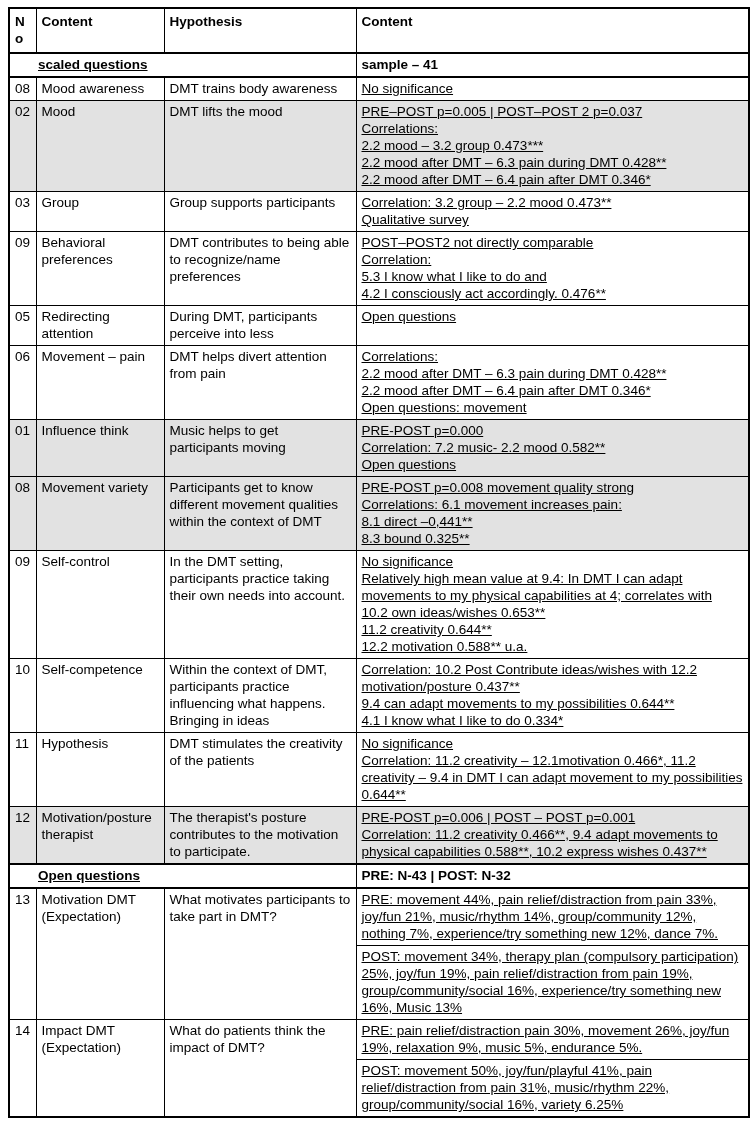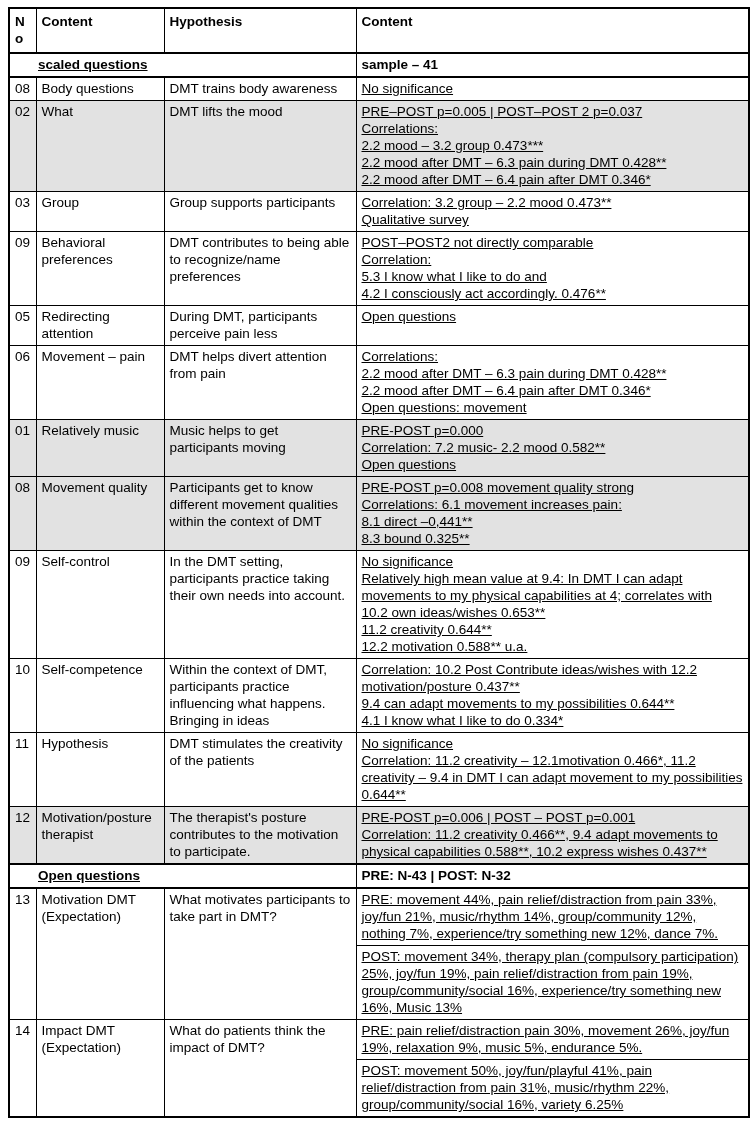--- a/index.html
+++ b/index.html
@@ -73,29 +73,29 @@
           <th>Content</th>
         </tr>
     </thead>
     <tbody id="table-body">
         <tr class="section-row">
           <td colspan="3" class="section-label">scaled questions</td>
           <td>sample – 41</td>
         </tr>
         <tr>
           <td rowspan="1">08</td>
-          <td rowspan="1">Body questions</td>
+          <td rowspan="1">Mood awareness</td>
           <td rowspan="1">DMT trains body awareness</td>
           <td>
             <div class="outcome-line">No significance</div>
           </td>
         </tr>
         <tr>
           <td rowspan="1" class="shaded">02</td>
-          <td rowspan="1" class="shaded">What</td>
+          <td rowspan="1" class="shaded">Mood</td>
           <td rowspan="1" class="shaded">DMT lifts the mood</td>
           <td class="shaded">
             <div class="outcome-line">PRE–POST p=0.005 | POST–POST 2 p=0.037</div>
             <div class="outcome-line">Correlations:</div>
             <div class="outcome-line">2.2 mood – 3.2 group 0.473***</div>
             <div class="outcome-line">2.2 mood after DMT – 6.3 pain during DMT 0.428**</div>
             <div class="outcome-line">2.2 mood after DMT – 6.4 pain after DMT 0.346*</div>
           </td>
         </tr>
         <tr>
@@ -114,49 +114,49 @@
           <td>
             <div class="outcome-line">POST–POST2 not directly comparable</div>
             <div class="outcome-line">Correlation:</div>
             <div class="outcome-line">5.3 I know what I like to do and</div>
             <div class="outcome-line">4.2 I consciously act accordingly. 0.476**</div>
           </td>
         </tr>
         <tr>
           <td rowspan="1">05</td>
           <td rowspan="1">Redirecting attention</td>
-          <td rowspan="1">During DMT, participants perceive pain less</td>
+          <td rowspan="1">During DMT, participants perceive into less</td>
           <td>
             <div class="outcome-line">Open questions</div>
           </td>
         </tr>
         <tr>
           <td rowspan="1">06</td>
           <td rowspan="1">Movement – pain</td>
           <td rowspan="1">DMT helps divert attention from pain</td>
           <td>
             <div class="outcome-line">Correlations:</div>
             <div class="outcome-line">2.2 mood after DMT – 6.3 pain during DMT 0.428**</div>
             <div class="outcome-line">2.2 mood after DMT – 6.4 pain after DMT 0.346*</div>
             <div class="outcome-line">Open questions: movement</div>
           </td>
         </tr>
         <tr>
           <td rowspan="1" class="shaded">01</td>
-          <td rowspan="1" class="shaded">Relatively music</td>
+          <td rowspan="1" class="shaded">Influence think</td>
           <td rowspan="1" class="shaded">Music helps to get participants moving</td>
           <td class="shaded">
             <div class="outcome-line">PRE-POST p=0.000</div>
             <div class="outcome-line">Correlation: 7.2 music- 2.2 mood 0.582**</div>
             <div class="outcome-line">Open questions</div>
           </td>
         </tr>
         <tr>
           <td rowspan="1" class="shaded">08</td>
-          <td rowspan="1" class="shaded">Movement quality</td>
+          <td rowspan="1" class="shaded">Movement variety</td>
           <td rowspan="1" class="shaded">Participants get to know different movement qualities within the context of DMT</td>
           <td class="shaded">
             <div class="outcome-line">PRE-POST p=0.008 movement quality strong</div>
             <div class="outcome-line">Correlations: 6.1 movement increases pain:</div>
             <div class="outcome-line">8.1 direct –0,441**</div>
             <div class="outcome-line">8.3 bound 0.325**</div>
           </td>
         </tr>
         <tr>
           <td rowspan="1">09</td>

